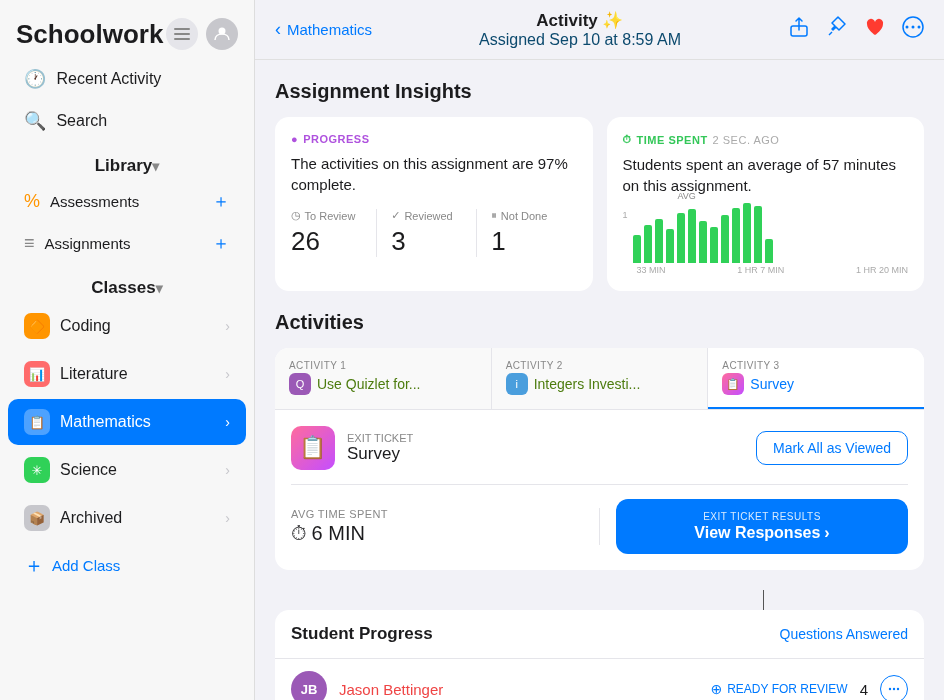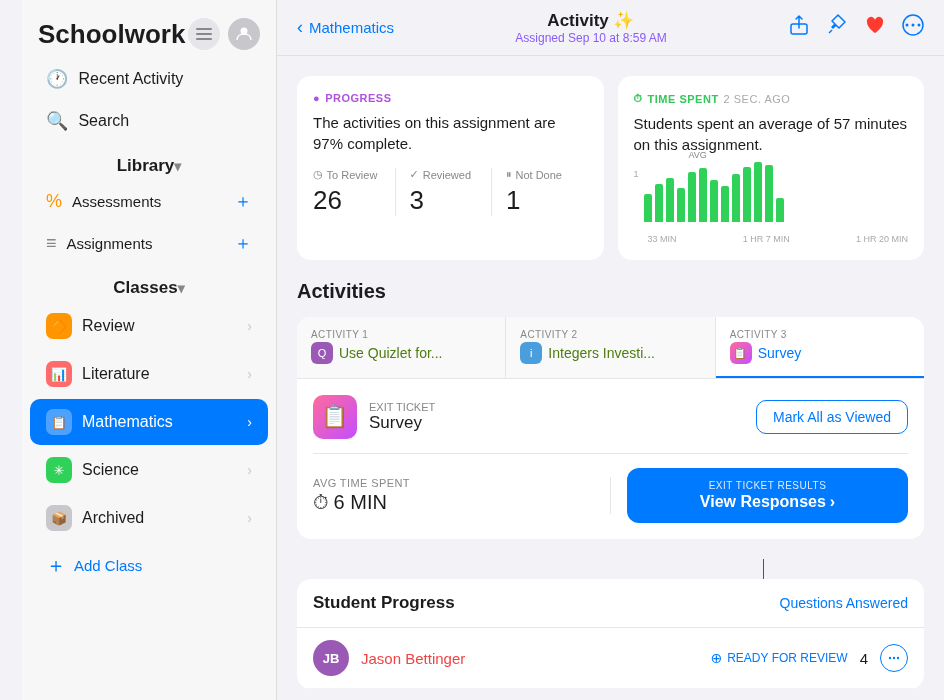--- a/index.html
+++ b/index.html
@@ -8,21 +8,20 @@
     
     #sidebar {
       width: 255px;
       min-width: 255px;
       background: #f7f7f7;
       border-right: 1px solid #ddd;
       display: flex;
       flex-direction: column;
       height: 700px;
       overflow-y: auto;
-      margin-left: 22px;
     }
     .sidebar-header {
       padding: 18px 16px 8px 16px;
       display: flex;
       align-items: center;
       justify-content: space-between;
     }
     .sidebar-app-title {
       font-size: 26px;
       font-weight: 700;
@@ -134,22 +133,22 @@
     }
     .topbar-center {
       text-align: center;
     }
     .topbar-title {
       font-size: 17px;
       font-weight: 600;
       color: #1c1c1e;
     }
     .topbar-subtitle {
-      font-size: 12px;
-      color: #8b5cf6;
+      font-size: 16px;
+      color: #0c4a6e;
     }
     .topbar-right {
       display: flex;
       align-items: center;
       gap: 16px;
     }
     .topbar-icon {
       font-size: 20px;
       color: #007aff;
       cursor: pointer;
@@ -431,21 +430,21 @@
   <div class="sidebar-section-header">
     <span>Classes</span>
     <span class="chevron">▾</span>
   </div>
 
   <div class="sidebar-class-item">
     <div class="class-left">
       <div class="class-dot" style="background:#ff9500;">
         <span style="color:#fff;font-size:13px;">🔶</span>
       </div>
-      <span>Review</span>
+      <span>Coding</span>
     </div>
     <span class="chevron-right">›</span>
   </div>
   <div class="sidebar-class-item">
     <div class="class-left">
       <div class="class-dot" style="background:#ff6b6b;">
         <span style="color:#fff;font-size:13px;">📊</span>
       </div>
       <span>Literature</span>
     </div>
@@ -520,20 +519,21 @@
             <circle cx="11" cy="11" r="1.5" fill="#007aff"></circle>
             <circle cx="17" cy="11" r="1.5" fill="#007aff"></circle>
             <circle cx="11" cy="11" r="10" stroke="#007aff" stroke-width="1.5" fill="none"></circle>
           </svg>
       </span>
     </div>
   </div>
 
   <div class="content">
 
+    <div class="section-title">Assignment Insights</div>
     <div class="insights-row">
 
       <div class="insight-card">
         <div class="insight-label progress-label">
           <span>●</span>
           <span>PROGRESS</span>
         </div>
         <div class="insight-text">The activities on this assignment are 97% complete.</div>
         <div class="insight-stats">
           <div class="stat-item">
@@ -579,21 +579,21 @@
               <div style="position:absolute;top:-18px;left:-10px;font-size:9px;color:#888;white-space:nowrap;">AVG</div>
             </div>
             <div style="width:8px;height:42px;background:#30d158;border-radius:2px 2px 0 0;"></div>
             <div style="width:8px;height:36px;background:#30d158;border-radius:2px 2px 0 0;"></div>
             <div style="width:8px;height:48px;background:#30d158;border-radius:2px 2px 0 0;"></div>
             <div style="width:8px;height:55px;background:#30d158;border-radius:2px 2px 0 0;"></div>
             <div style="width:8px;height:60px;background:#30d158;border-radius:2px 2px 0 0;"></div>
             <div style="width:8px;height:57px;background:#30d158;border-radius:2px 2px 0 0;"></div>
             <div style="width:8px;height:24px;background:#30d158;border-radius:2px 2px 0 0;"></div>
           </div>
-          <div style="display:flex;justify-content:space-between;font-size:9px;color:#aaa;margin-top:10px;padding-left:14px;">
+          <div style="display:flex;justify-content:space-between;font-size:9px;color:#aaa;margin-top:0;padding-left:14px;">
             <span>33 MIN</span>
             <span>1 HR 7 MIN</span>
             <span>1 HR 20 MIN</span>
           </div>
         </div>
       </div>
     </div>
 
     <div class="activities-section">
       <div class="section-title">Activities</div>

